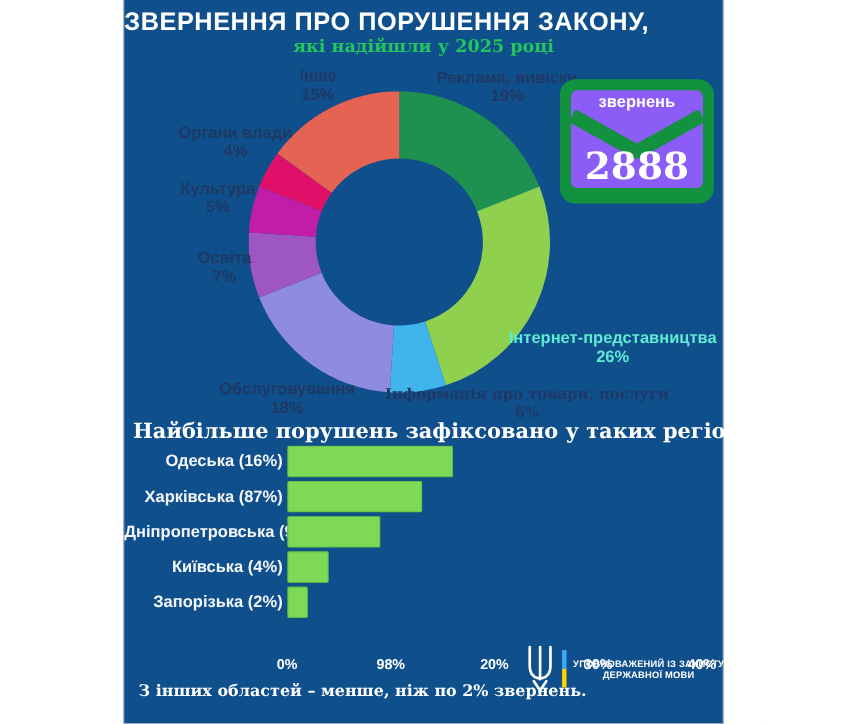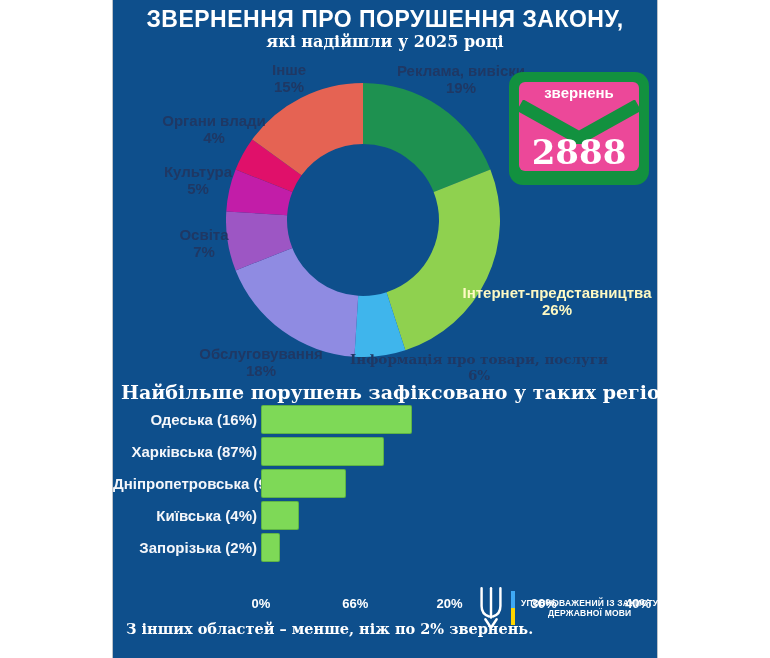--- a/index.html
+++ b/index.html
@@ -1,22 +1,22 @@
 <!DOCTYPE html>
 <html><head>
 <meta charset="utf-8">
 <style>
   html,body{margin:0;padding:0;background:#ffffff;}
   .stage{position:relative;width:770px;height:658px;background:#ffffff;overflow:hidden;
          font-family:"Liberation Sans",sans-serif;}
   .panel{position:absolute;left:112px;top:0;width:546px;height:658px;background:#0E4F8C;
          border-left:1px solid #bcc2ca;border-right:1px solid #bcc2ca;box-sizing:border-box;}
-  .title{position:absolute;top:6px;left:0;width:100%;text-align:center;color:#ffffff;
+  .title{position:absolute;top:6px;left:0;width:100%;text-align:left;color:#ffffff;
          font-weight:bold;font-size:23px;letter-spacing:.5px;white-space:nowrap;}
-  .subtitle{position:absolute;top:32px;left:0;width:100%;text-align:center;color:#ffffff;
+  .subtitle{position:absolute;top:32px;left:0;width:100%;text-align:center;color:#22c55e;
          font-family:"DejaVu Serif",serif;font-weight:bold;font-size:16px;}
   .donut-svg{position:absolute;left:113px;top:83px;}
   .pie-label{position:absolute;transform:translateX(-50%);text-align:center;color:#1F3864;
          font-weight:bold;font-size:15px;line-height:17px;white-space:nowrap;}
   .pie-label.serif{font-family:"DejaVu Serif",serif;font-size:13.5px;line-height:16px;}
   
   .badge{position:absolute;left:396px;top:72px;width:140px;height:113px;border-radius:14px;}
   .badge-inner{position:absolute;left:10px;top:10px;width:120px;height:89px;border-radius:6px;}
   .badge-word{position:absolute;top:2px;left:0;width:100%;text-align:center;color:#ffffff;
          font-weight:bold;font-size:15px;}
@@ -59,21 +59,21 @@
         <path d="M 9.62 187.43 A 137 137 0 0 1 0.27 128.40 L 61.15 132.23 A 76 76 0 0 0 66.34 164.98 Z" fill="#9D56C4"></path>
         <path d="M 0.27 128.40 A 137 137 0 0 1 9.62 86.57 L 66.34 109.02 A 76 76 0 0 0 61.15 132.23 Z" fill="#C21DA8"></path>
         <path d="M 9.62 86.57 A 137 137 0 0 1 26.16 56.47 L 75.51 92.33 A 76 76 0 0 0 66.34 109.02 Z" fill="#E0106A"></path>
         <path d="M 26.16 56.47 A 137 137 0 0 1 137.00 0.00 L 137.00 61.00 A 76 76 0 0 0 75.51 92.33 Z" fill="#E56353"></path>
       </svg>
     <div id="pie-labels">
         <div class="pie-label" style="left: 348px; top: 62px; color: rgb(31, 56, 100);">
           <div>Реклама, вивіски</div>
           <div>19%</div>
         </div>
-        <div class="pie-label" style="left: 444px; top: 284px; color: #fef9c3;">
+        <div class="pie-label" style="left: 444px; top: 299px; color: #5eead4;">
           <div>Інтернет-представництва</div>
           <div>26%</div>
         </div>
         <div class="pie-label serif" style="left: 366px; top: 351px; color: rgb(31, 56, 100);">
           <div>Інформація про товари, послуги</div>
           <div>6%</div>
         </div>
         <div class="pie-label" style="left: 148px; top: 345px; color: rgb(31, 56, 100);">
           <div>Обслуговування</div>
           <div>18%</div>
@@ -90,21 +90,21 @@
           <div>Органи влади</div>
           <div>4%</div>
         </div>
         <div class="pie-label" style="left: 176px; top: 61px; color: rgb(31, 56, 100);">
           <div>Інше</div>
           <div>15%</div>
         </div>
       </div>
 
     <div class="badge" style="background: rgb(18, 145, 63);">
-      <div class="badge-inner" style="background: #ec4899;">
+      <div class="badge-inner" style="background: #8b5cf6;">
         <div class="badge-word">звернень</div>
         <svg class="badge-flap" width="120" height="44" viewBox="0 0 120 44">
           <polyline id="flap-line" points="1,5 60,38 119,5" fill="none" stroke-width="13" stroke="#12913F"></polyline>
         </svg>
         <div class="badge-num">2888</div>
       </div>
     </div>
 
     <div class="bar-header">Найбільше порушень зафіксовано у таких регіонах:</div>
     <div class="bar-rows" id="bar-rows">
@@ -134,21 +134,21 @@
         </div>
         <div class="bar-row">
           <div class="bar-label">Запорізька (2%)</div>
           <div class="bar-plot">
             <div class="bar-fill" style="width: 5%; background: rgb(126, 217, 87);"></div>
           </div>
         </div>
       </div>
     <div class="axis" id="axis">
         <div class="axis-tick" style="left: 0%;">0%</div>
-        <div class="axis-tick" style="left: 25%;">66%</div>
+        <div class="axis-tick" style="left: 25%;">98%</div>
         <div class="axis-tick" style="left: 50%;">20%</div>
         <div class="axis-tick" style="left: 75%;">30%</div>
         <div class="axis-tick" style="left: 100%;">40%</div>
       </div>
 
     <div class="note">З інших областей – менше, ніж по 2% звернень.</div>
 
     <div class="logo">
       <svg width="32" height="46" viewBox="0 0 34 48">
         <g fill="none" stroke="#ffffff" stroke-width="2.6" stroke-linecap="round" stroke-linejoin="round">

